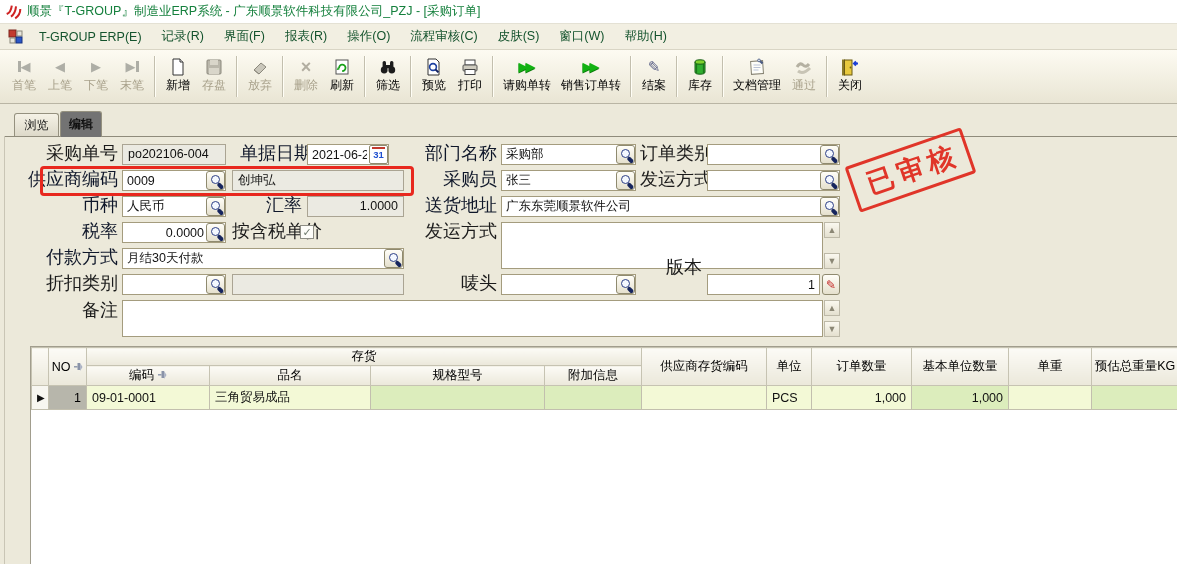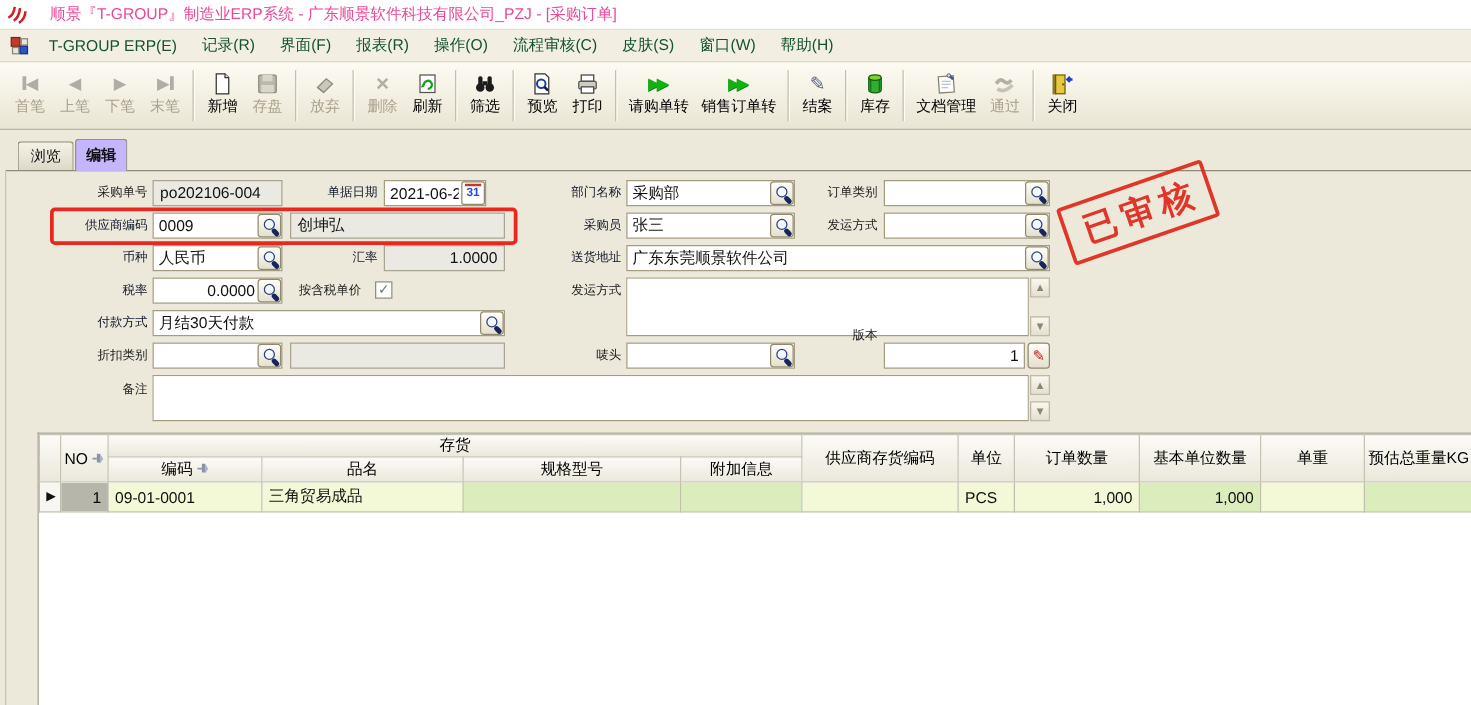--- a/index.html
+++ b/index.html
@@ -2,21 +2,21 @@
 <html><head>
 <meta charset="utf-8">
 <style>
   * { margin:0; padding:0; box-sizing:border-box; }
   html,body { width:1177px; height:564px; overflow:hidden; }
   body { font-family:"Liberation Sans","DejaVu Sans",sans-serif; font-size:12px; color:#111; background:#ece9da; }
   #root { position:relative; width:1177px; height:564px; background:#ece9da; }
 
   
   .titlebar { position:absolute; left:0; top:0; width:1177px; height:24px; background:#ffffff; display:flex; align-items:center; padding-left:5px; border-bottom:1px solid #e4e1d4; }
-  .titlebar .ttl { font-size:12.5px; color:#ec4899; margin-left:18px; white-space:nowrap; }
+  .titlebar .ttl { font-size:12.5px; color:#15803d; margin-left:5px; white-space:nowrap; }
 
   
   .menubar { position:absolute; left:0; top:24px; width:1177px; height:26px; background:#f2efe2; border-bottom:1px solid #d9d5c5; display:flex; align-items:center; padding-left:8px; }
   .menu-item { padding:5px 10px; font-size:12.5px; color:#14532d; cursor:default; white-space:nowrap; }
   .menu-appicon { margin-right:6px; display:flex; }
 
   
   .toolbar { position:absolute; left:0; top:50px; width:1177px; height:54px; background:linear-gradient(#fdfbf2,#e9e5d4); border-bottom:1px solid #b9b5a4; display:flex; align-items:stretch; padding:2px 0 2px 6px; }
   .tb { display:flex; flex-direction:column; align-items:center; justify-content:flex-start; min-width:36px; padding:3px 5px 1px; cursor:pointer; }
   .tb .ico { height:23px; display:flex; align-items:center; justify-content:center; }
@@ -25,26 +25,26 @@
   .tsep { width:0; border-left:1px solid #c3bfae; border-right:1px solid #fffef6; margin:4px 4px; }
   .navg { color:#aeaea6; font-size:13px; display:flex; align-items:center; }
   .navbar { display:inline-block; width:3px; height:11px; background:#aeaea6; }
   .gxx { color:#b2aea1; font-size:18px; font-weight:bold; line-height:18px; }
   .garr { color:#12b212; font-size:13px; font-weight:bold; letter-spacing:-3px; padding-right:3px; text-shadow:0 1px 0 #0a7a0a; }
   .gpen { color:#5c6288; font-size:15px; }
 
   
   .tab { position:absolute; height:24px; display:flex; align-items:center; justify-content:center; font-size:12px; border:1px solid #95917f; border-bottom:none; border-radius:3px 3px 0 0; cursor:pointer; }
   .tab.inactive { top:113px; height:23px; background:linear-gradient(#f5f2e6,#ddd9c9); }
-  .tab.active { top:111px; height:26px; background:#c4b5fd; font-weight:bold; z-index:2; }
+  .tab.active { top:111px; height:26px; background:#737373; font-weight:bold; z-index:2; }
   .panel-top { position:absolute; left:4px; top:136px; width:1173px; border-top:1px solid #8f8b7b; }
   .panel-left { position:absolute; left:4px; top:136px; height:428px; border-left:1px solid #c9c5b5; }
 
   
-  .lbl { position:absolute; height:21px; line-height:21px; text-align:right; color:#1b1b1b; white-space:nowrap; font-size:10px; }
+  .lbl { position:absolute; height:21px; line-height:21px; text-align:right; color:#1b1b1b; white-space:nowrap; font-size:18px;font-family:Liberation Mono, monospace; }
   .lbl.req { color:#0f172a; }
   .fld { position:absolute; height:21px; }
   .fld input { width:100%; height:21px; border:1px solid #a49c7e; background:#fff; font-size:12.5px; padding:0 4px; font-family:inherit; color:#111; }
   .fld.withbtn input { padding-right:21px; }
   .fld input.num { text-align:right; }
   .ro { position:absolute; height:21px; border:1px solid #aaa493; background:#ebeae2; font-size:12.5px; line-height:19px; padding:0 5px; color:#111; overflow:hidden; white-space:nowrap; }
   .ro.num { text-align:right; }
   .btn-look { position:absolute; right:1px; top:1px; width:19px; height:19px; border:1px solid #8f8a6f; border-radius:3px; background:linear-gradient(#fffef8,#e5e0cd); cursor:pointer; }
   .mag { position:absolute; left:3px; top:2px; width:13px; height:13px; }
   .mag::before { content:""; position:absolute; left:1px; top:1px; width:7px; height:7px; border:1.5px solid #2d3f86; border-radius:50%; background:#f4f8ff; }

